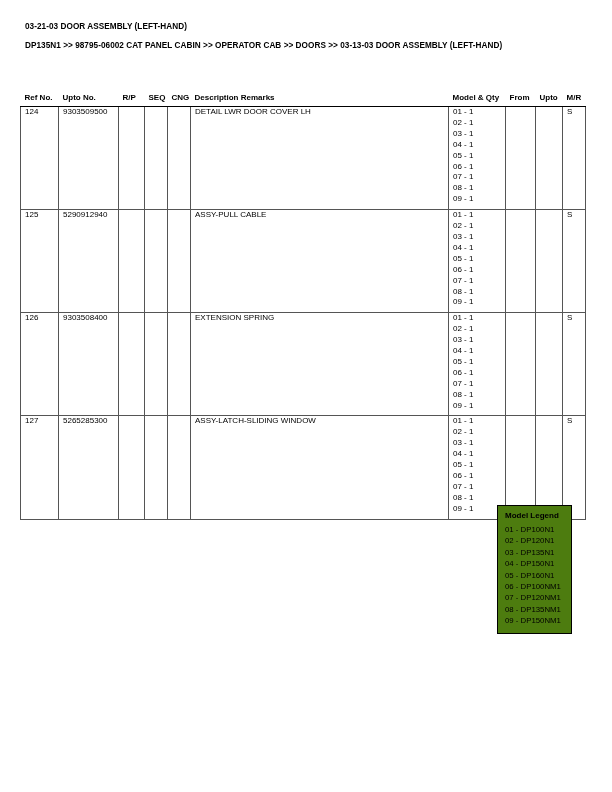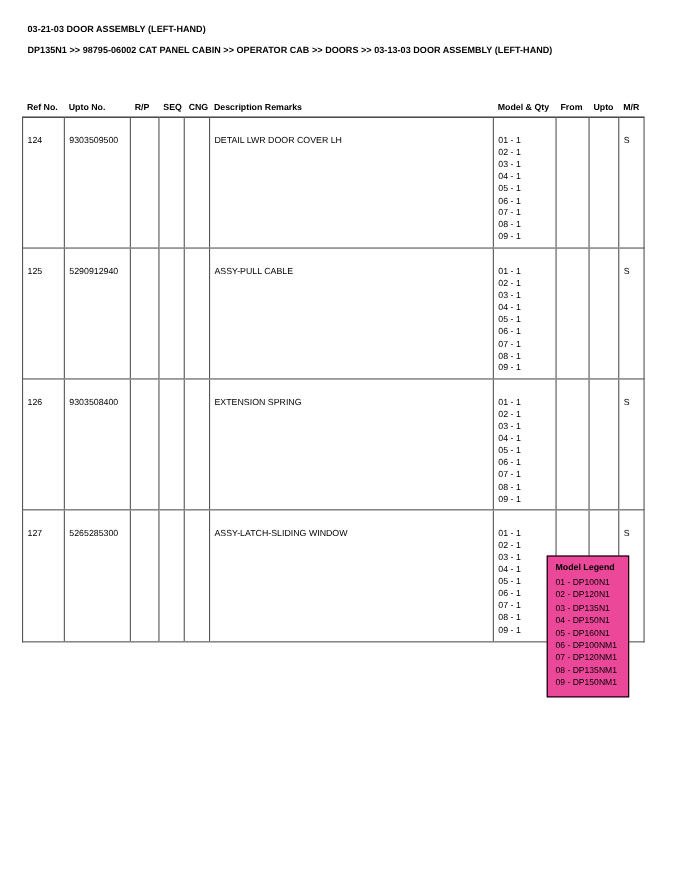--- a/index.html
+++ b/index.html
@@ -62,21 +62,21 @@
   }
   table.grid thead th {
     border-bottom: 1.6px solid #000;
     height: 18px;
   }
   table.grid td {
     border-left: 0.8px solid #555;
     border-bottom: 0.8px solid #555;
     font-size: 8px;
     vertical-align: top;
-    padding: 16px 0 4px 4px;
+    padding: 0 0 4px 4px;
     height: 90px;
   }
   table.grid td.last-col {
     border-right: 0.8px solid #555;
   }
   .qty-line {
     line-height: 10.9px;
     white-space: nowrap;
   }
   .desc-text {
@@ -110,21 +110,21 @@
   th.h-upto  { padding-left: 2px; }
   th.h-mr    { padding-left: 2px; }
 
   
   #model-legend {
     position: absolute;
     left: 497px;
     top: 505px;
     width: 75px;
     border: 1px solid #000;
-    background: #ec4899;
+    background: #4d7c0f;
     padding: 5px 6px 6px 7px;
     box-sizing: border-box;
   }
   #model-legend .legend-title {
     font-size: 8px;
     font-weight: bold;
     margin-bottom: 4px;
     white-space: nowrap;
   }
   #model-legend .legend-item {

